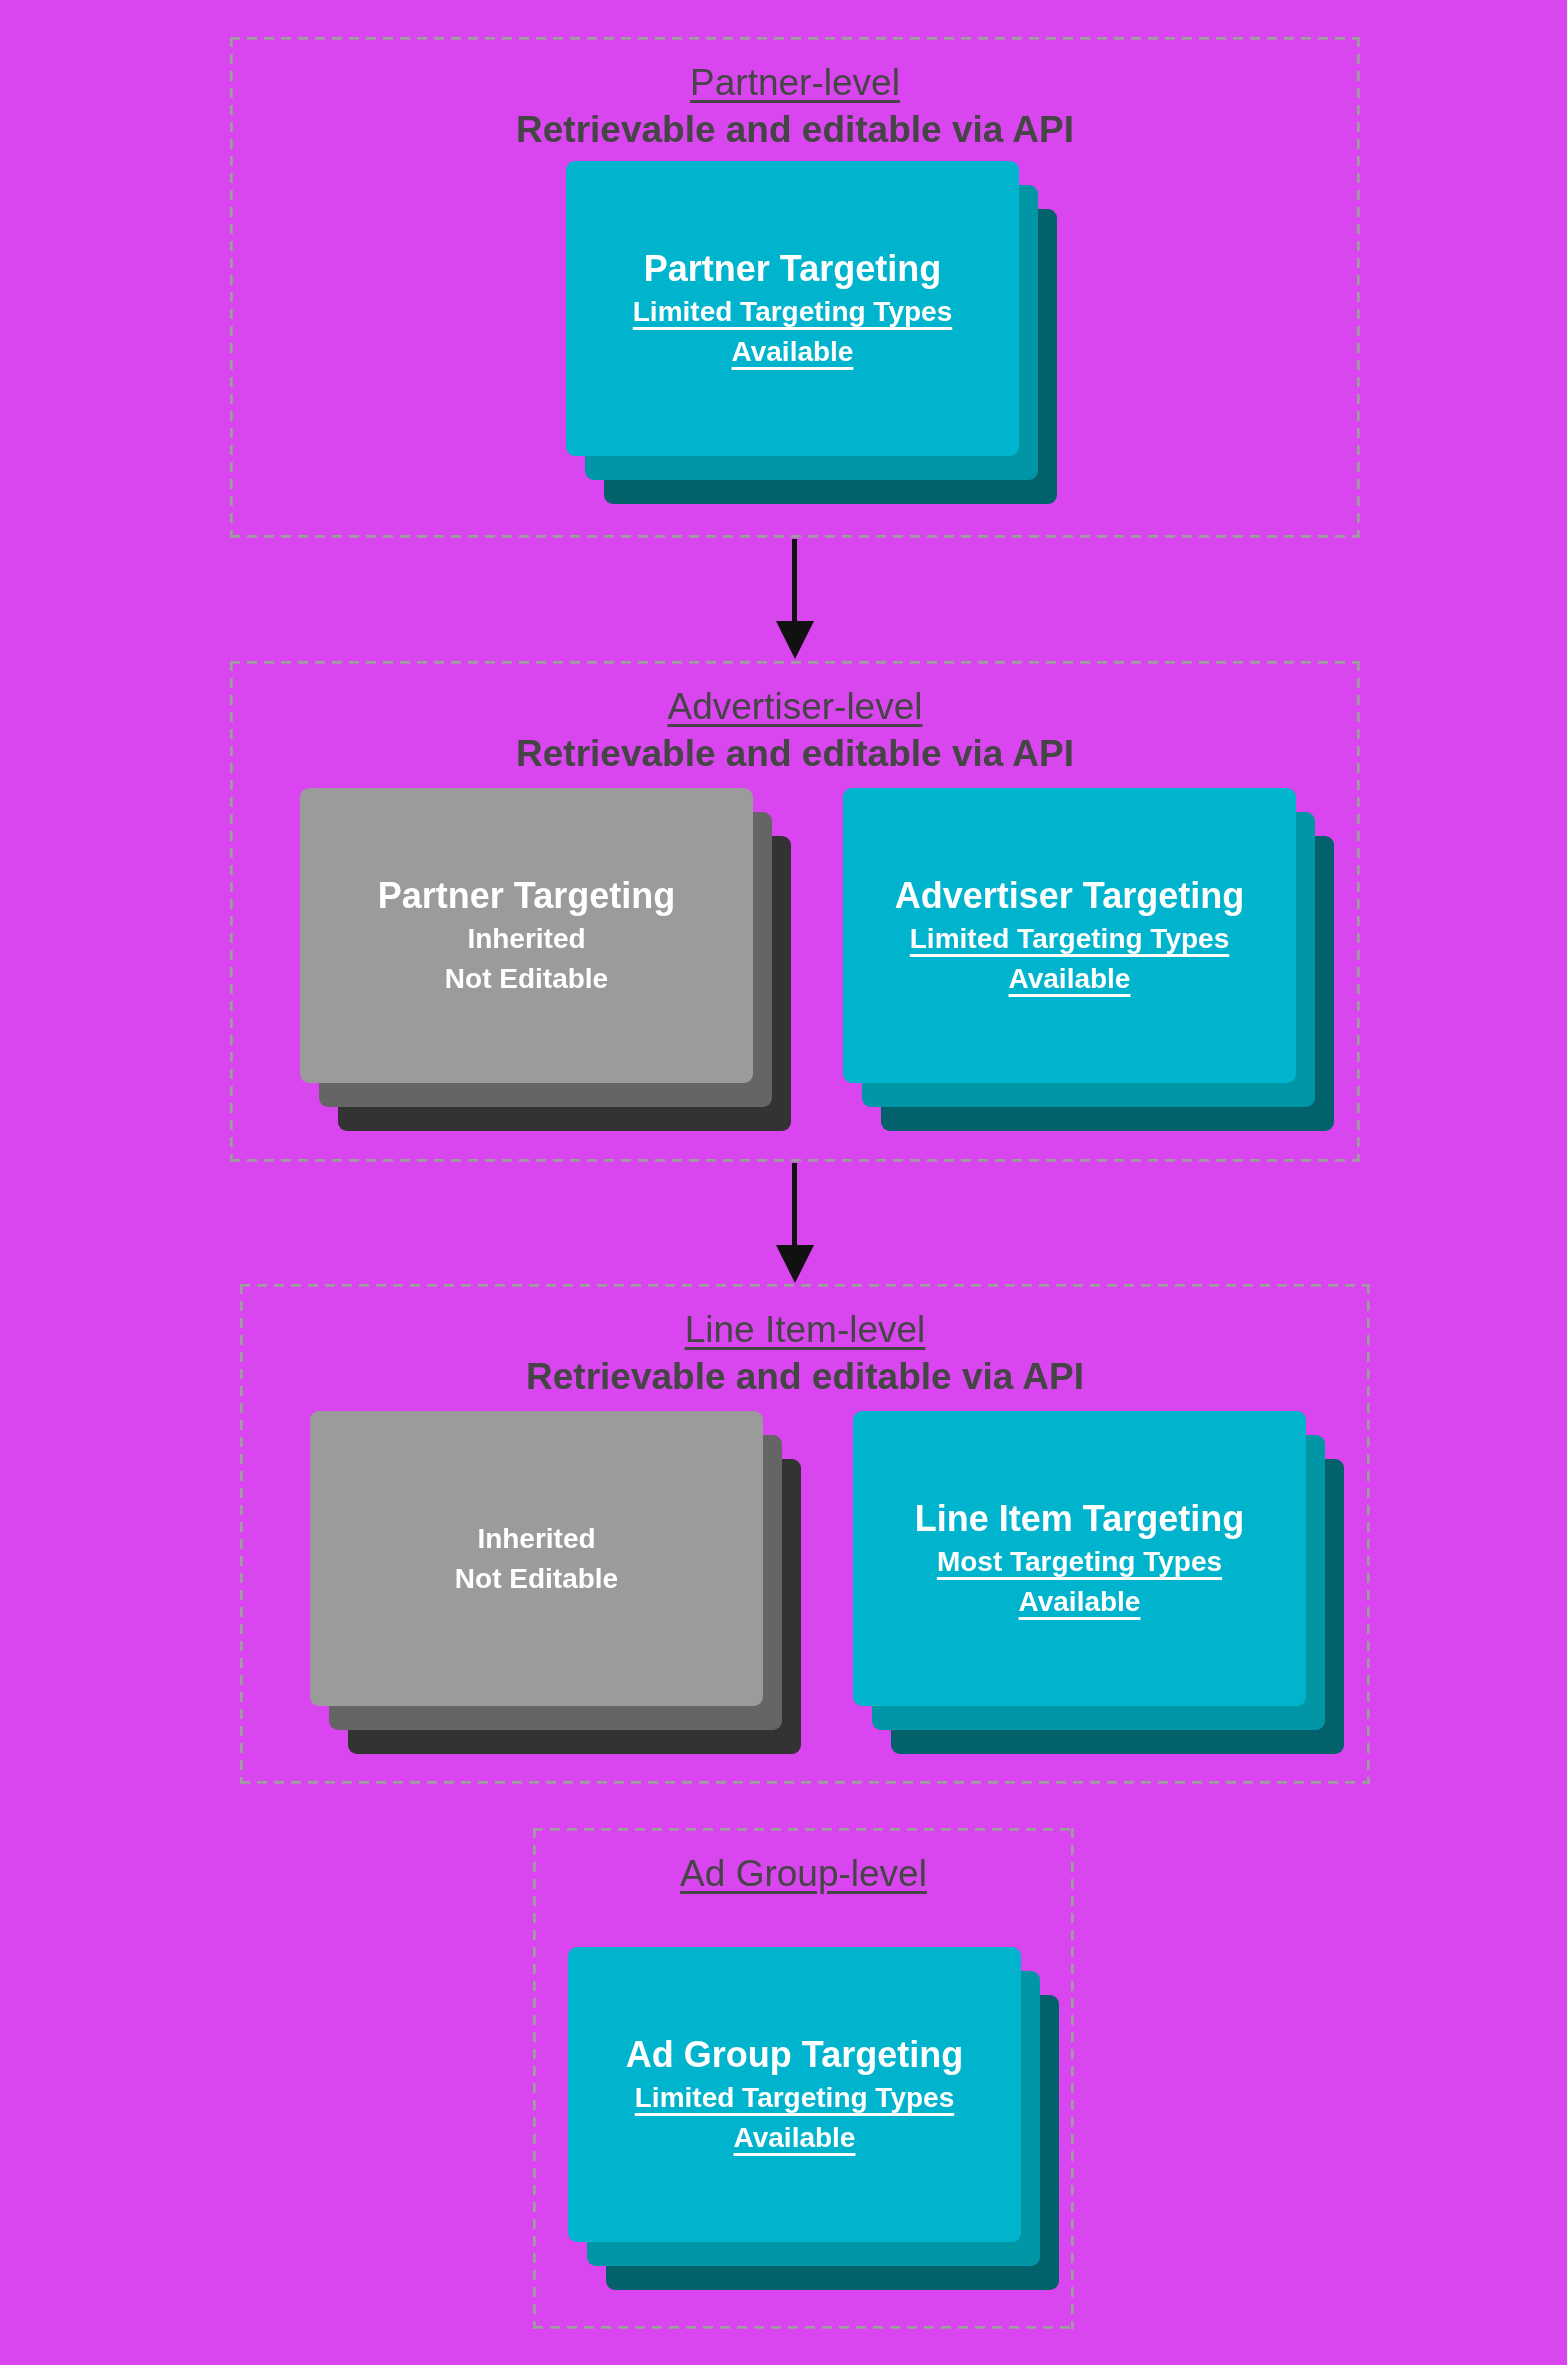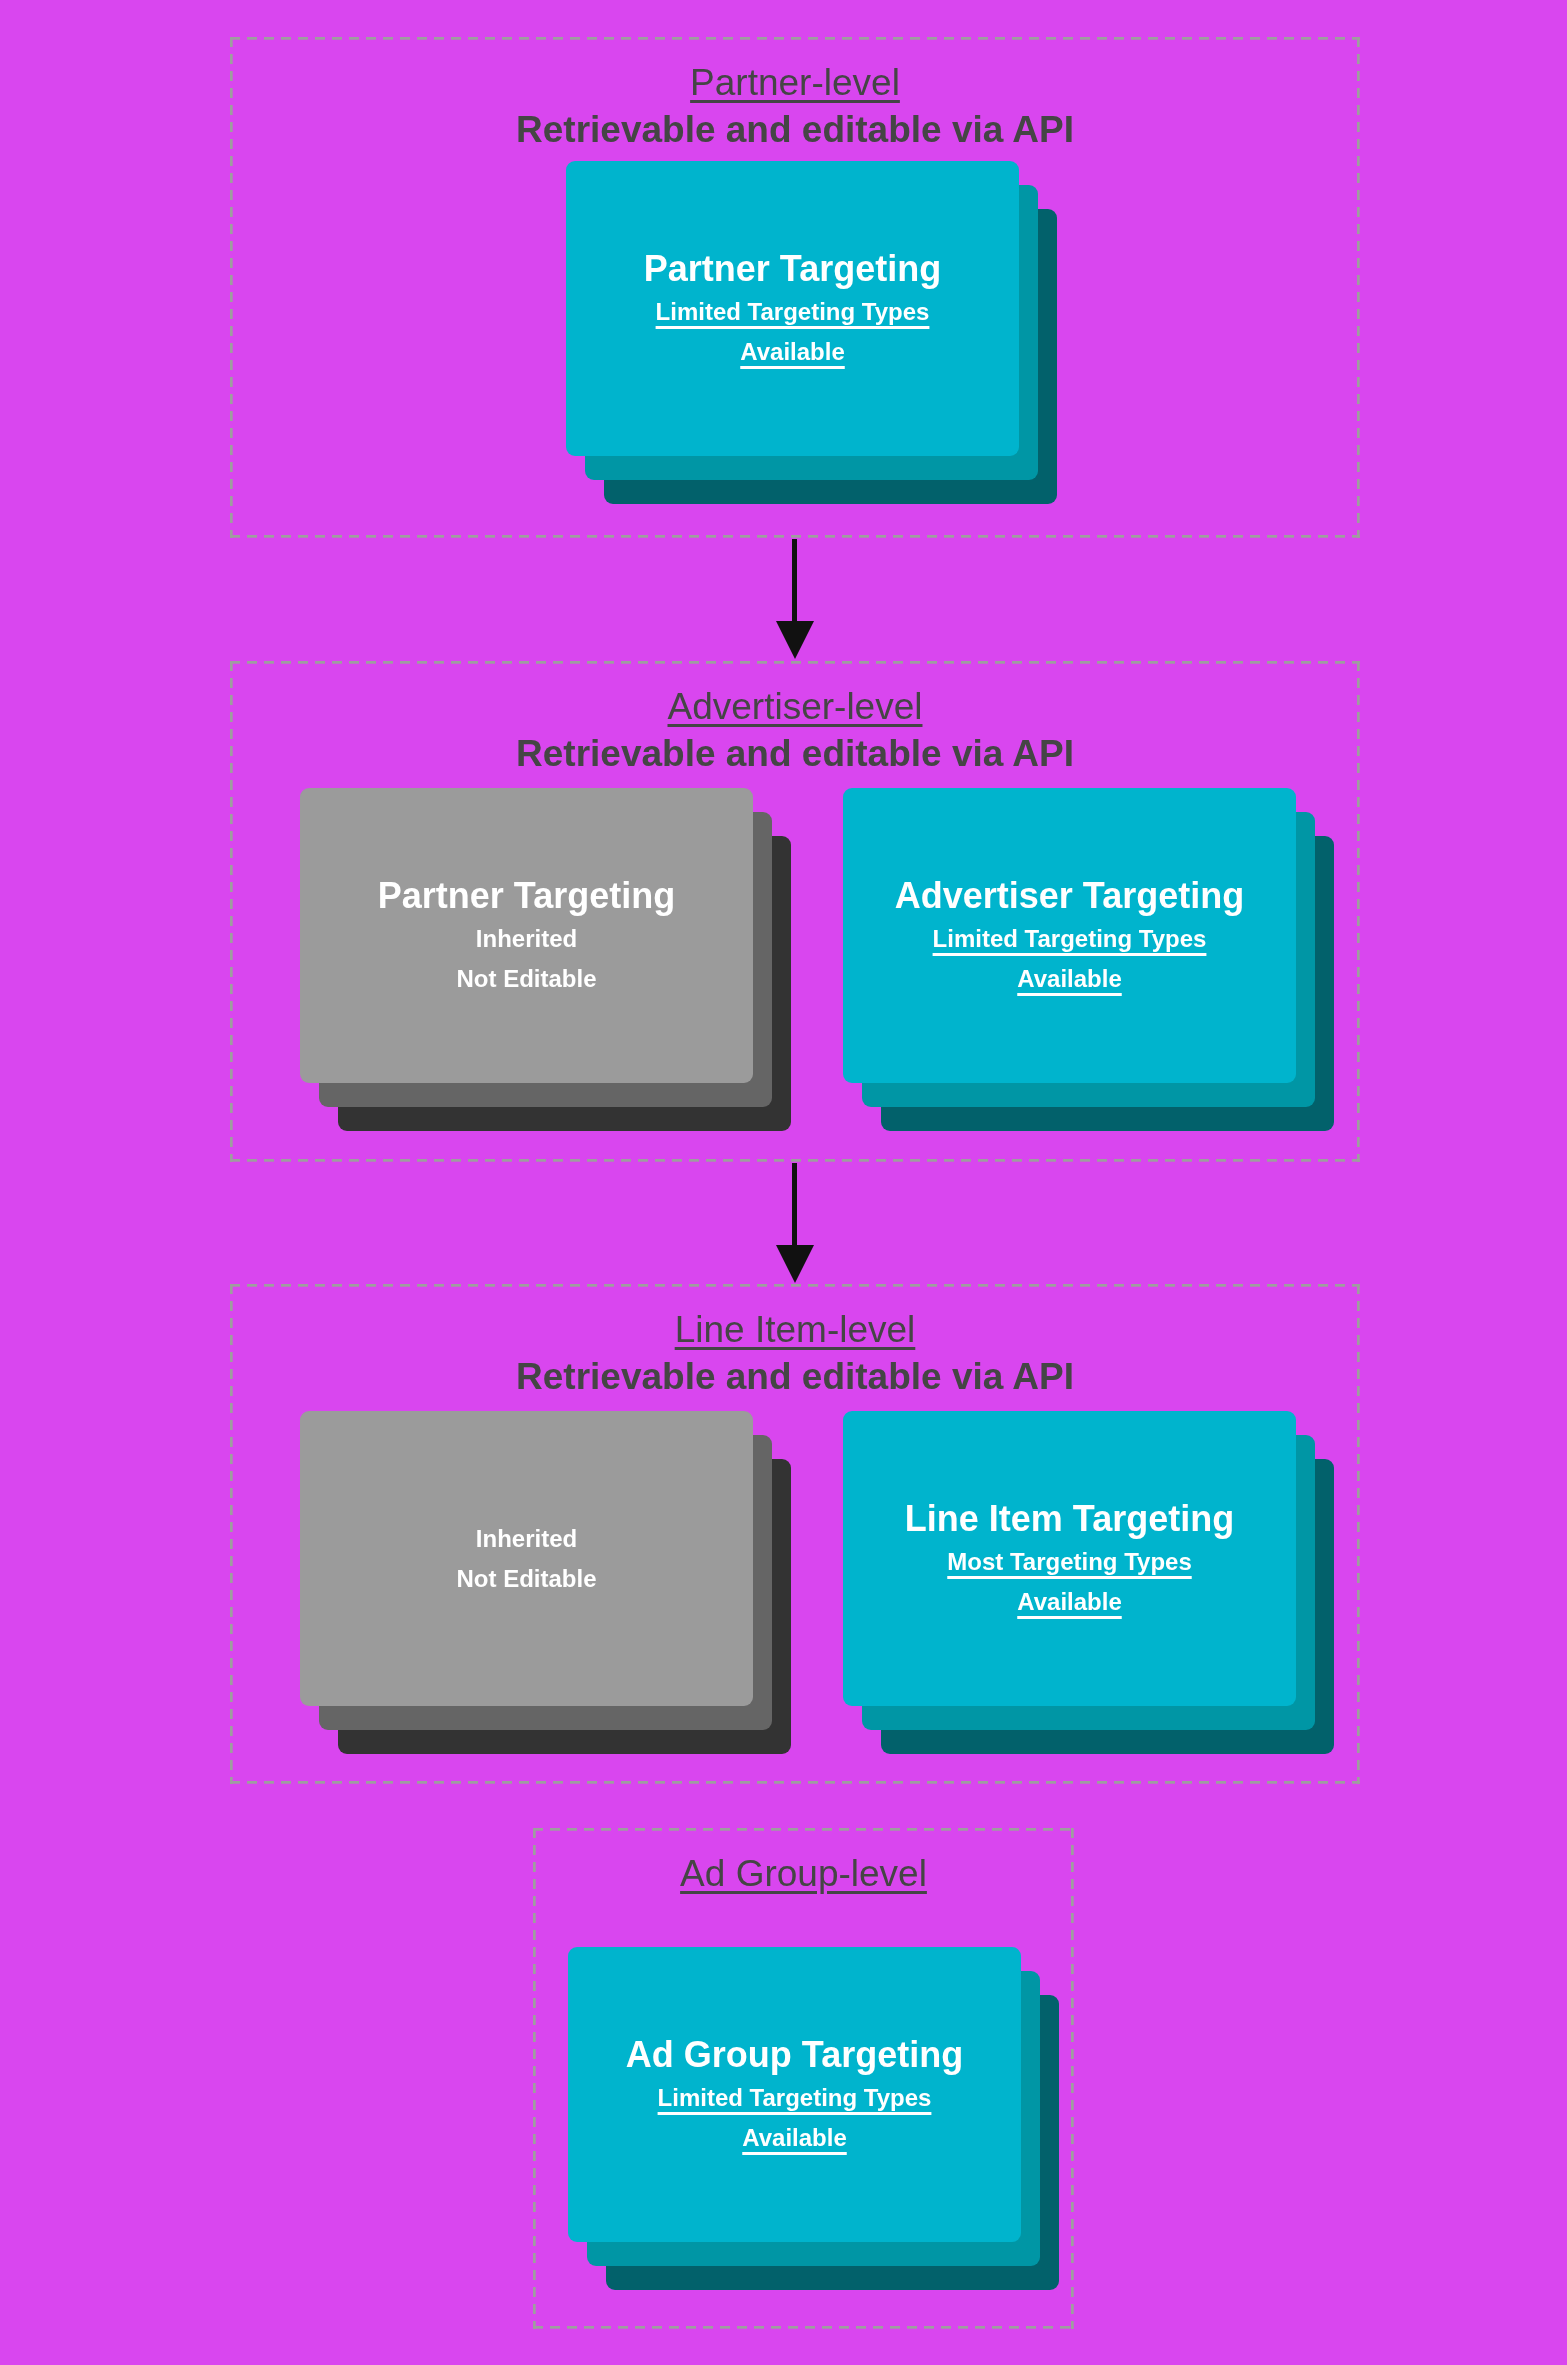--- a/index.html
+++ b/index.html
@@ -26,21 +26,21 @@
       repeating-linear-gradient(90deg,var(--dash) 0 9.8px,transparent 9.8px 17px),
       repeating-linear-gradient(90deg,var(--dash) 0 9.8px,transparent 9.8px 17px),
       repeating-linear-gradient(180deg,var(--dash) 0 9.8px,transparent 9.8px 17px),
       repeating-linear-gradient(180deg,var(--dash) 0 9.8px,transparent 9.8px 17px);
     background-position:0 0,0 100%,0 0,100% 0;
     background-size:100% 2.7px,100% 2.7px,2.7px 100%,2.7px 100%;
     background-repeat:no-repeat;
   }
   #s1{left:230px;top:37px;width:1130px;height:501px;}
   #s2{left:230px;top:661px;width:1130px;height:501px;}
-  #s3{left:230px;top:1284px;width:1130px;height:500px;}
+  #s3{left:240px;top:1284px;width:1130px;height:500px;}
   #s4{left:533px;top:1828px;width:541px;height:501px;}
 
   .section-title{
     margin-top:23px;font-size:37px;line-height:46px;font-weight:400;color:var(--ink);
     text-decoration:underline;text-decoration-thickness:2.7px;text-underline-offset:5.4px;
   }
   .section-subtitle{font-size:37px;line-height:48px;font-weight:700;color:var(--ink);}
   .section-subtitle.alert{color:var(--alert);}
 
   
@@ -54,21 +54,21 @@
   }
   .teal .layer.back{background:var(--teal-back);}
   .teal .layer.mid{background:var(--teal-mid);}
   .teal .layer.front{background:var(--teal);}
   .gray .layer.back{background:var(--gray-back);}
   .gray .layer.mid{background:var(--gray-mid);}
   .gray .layer.front{background:var(--gray);}
 
   .card-title{font-size:36px;font-weight:700;line-height:46px;}
   .card-title span,.card-body span{display:block;}
-  .card-body{font-size:24px;font-weight:700;line-height:40px;}
+  .card-body{font-size:28px;font-weight:700;line-height:40px;}
   .card-body.underlined span{
     text-decoration:underline;text-decoration-thickness:2.7px;text-underline-offset:6.3px;
   }
 
   
   .pos-s1{left:336px;top:124px;}
   .pos-left{left:70px;top:127px;}
   .pos-right{left:613px;top:127px;}
   .pos-s4{left:35px;top:119px;}
 

